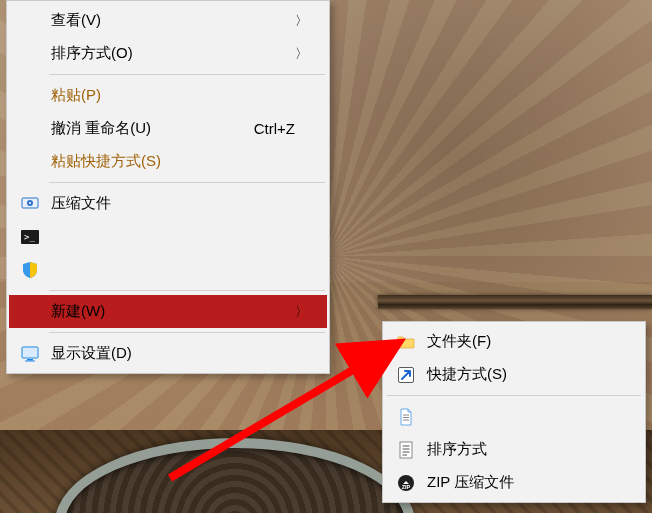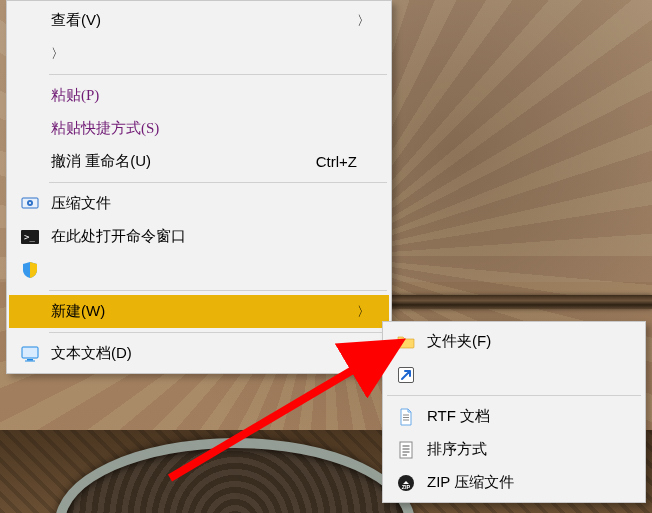--- a/index.html
+++ b/index.html
@@ -63,41 +63,41 @@
 
   
   .menu {
     position: absolute;
     background: #f2f2f2;
     border: 1px solid #c8c8c8;
     box-shadow: 4px 4px 6px rgba(0,0,0,.25);
     padding: 3px 2px;
     box-sizing: border-box;
   }
-  .menu.primary { left: 6px;  top: 0px;   width: 386px; }
+  .menu.primary { left: 6px;  top: 0px;   width: 324px; }
   .menu.sub     { left: 382px; top: 321px; width: 264px; }
 
   .item {
     display: flex;
     align-items: center;
     height: 33px;
     padding: 0 22px 0 42px;
     position: relative;
     white-space: nowrap;
   }
   .item .label { flex: 1; }
   .item .shortcut { color: #000; padding-left: 20px; }
   .item .arrow {
     width: 10px;
     text-align: right;
     font-family: "Segoe UI Symbol", sans-serif;
     font-size: 13px;
   }
-  .item.hover { background: #eab308; }
-  .item.disabled { color: #701a75; font-family: Liberation Serif, serif; }
+  .item.hover { background: #b91c1c; }
+  .item.disabled { color: #a16207; }
   .sep {
     height: 1px;
     margin: 4px 2px 4px 40px;
     background: #d0d0d0;
   }
   .sep.full { margin-left: 2px; }
   .icon {
     position: absolute;
     left: 12px;
     top: 50%;
@@ -125,61 +125,61 @@
 </div>
 
 <div class="menu primary">
 
   <div class="item">
     <span class="label">查看(V)</span>
     <span class="arrow">〉</span>
   </div>
 
   <div class="item">
+    <span class="label">排序方式(O)</span>
     <span class="arrow">〉</span>
   </div>
 
 
   <div class="sep"></div>
 
   <div class="item disabled">
     <span class="label">粘贴(P)</span>
-  </div>
-
-  <div class="item disabled">
-    <span class="label">粘贴快捷方式(S)</span>
   </div>
 
   <div class="item">
     <span class="label">撤消 重命名(U)</span>
     <span class="shortcut">Ctrl+Z</span>
     <span class="arrow"></span>
   </div>
 
+  <div class="item disabled">
+    <span class="label">粘贴快捷方式(S)</span>
+  </div>
+
   <div class="sep"></div>
 
   <div class="item">
     <span class="icon">
       <svg viewBox="0 0 18 18">
           <rect x="1" y="3" width="16" height="10" rx="1" fill="#e8f0fb" stroke="#2e72c9" stroke-width="1"></rect>
           <circle cx="9" cy="8" r="3" fill="#2e72c9"></circle>
           <circle cx="9" cy="8" r="1" fill="#fff"></circle>
         </svg>
     </span>
     <span class="label">压缩文件</span>
   </div>
 
   <div class="item">
     <span class="icon">
       <svg viewBox="0 0 18 18">
           <rect x="0" y="2" width="18" height="14" rx="1" fill="#1b1b1b"></rect>
           <text x="3" y="12" font-size="9" fill="#fff" font-family="Consolas,monospace">&gt;_</text>
         </svg>
     </span>
-    <span class="label">在此处打开命令窗口</span>
   </div>
 
   <div class="item">
     <span class="icon">
       <svg viewBox="0 0 18 18">
           <path d="M9 1 L16 3 V9 C16 13 13 16 9 17 C5 16 2 13 2 9 V3 Z" fill="#3898ec"></path>
           <path d="M9 1 L16 3 V9 C16 13 13 16 9 17 Z" fill="#f6c40f"></path>
         </svg>
     </span>
   </div>
@@ -194,21 +194,21 @@
   <div class="sep"></div>
 
   <div class="item">
     <span class="icon">
       <svg viewBox="0 0 18 18">
           <rect x="1" y="2" width="16" height="11" rx="1" fill="#d9ecff" stroke="#1d87e4" stroke-width="1"></rect>
           <rect x="6" y="14" width="6" height="1.5" fill="#1d87e4"></rect>
           <rect x="4" y="15.5" width="10" height="1" fill="#1d87e4"></rect>
         </svg>
     </span>
-    <span class="label">文本文档(D)</span>
+    <span class="label">显示设置(D)</span>
   </div>
 
 
 </div>
 
 <div class="menu sub">
 
   <div class="item">
     <span class="icon">
       <svg viewBox="0 0 18 18">
@@ -218,35 +218,35 @@
     <span class="label">文件夹(F)</span>
   </div>
 
   <div class="item">
     <span class="icon">
       <svg viewBox="0 0 18 18">
           <rect x="1.5" y="1.5" width="15" height="15" rx="1.5" fill="#fff" stroke="#5a5a5a" stroke-width="1"></rect>
           <path d="M5 13 L13 5 M13 5 H8 M13 5 V10" stroke="#1d66d0" stroke-width="2" fill="none" stroke-linecap="round"></path>
         </svg>
     </span>
+    <span class="label">快捷方式(S)</span>
   </div>
 
   <div class="sep full"></div>
 
   <div class="item">
     <span class="icon">
       <svg viewBox="0 0 18 18">
           <path d="M4 1h7l3 3v13H4Z" fill="#fff" stroke="#6aa9e9" stroke-width="1"></path>
           <path d="M11 1v3h3" fill="none" stroke="#6aa9e9" stroke-width="1"></path>
           <line x1="6" y1="7" x2="12" y2="7" stroke="#888" stroke-width="1"></line>
           <line x1="6" y1="9.5" x2="12" y2="9.5" stroke="#888" stroke-width="1"></line>
           <line x1="6" y1="12" x2="12" y2="12" stroke="#888" stroke-width="1"></line>
         </svg>
     </span>
-    <span class="label">RTF 文档</span>
   </div>
 
   <div class="item">
     <span class="icon">
       <svg viewBox="0 0 18 18">
           <rect x="3" y="1" width="12" height="16" fill="#fff" stroke="#888" stroke-width="1"></rect>
           <line x1="5.5" y1="5" x2="12.5" y2="5" stroke="#555" stroke-width="1"></line>
           <line x1="5.5" y1="8" x2="12.5" y2="8" stroke="#555" stroke-width="1"></line>
           <line x1="5.5" y1="11" x2="12.5" y2="11" stroke="#555" stroke-width="1"></line>
           <line x1="5.5" y1="14" x2="10" y2="14" stroke="#555" stroke-width="1"></line>

